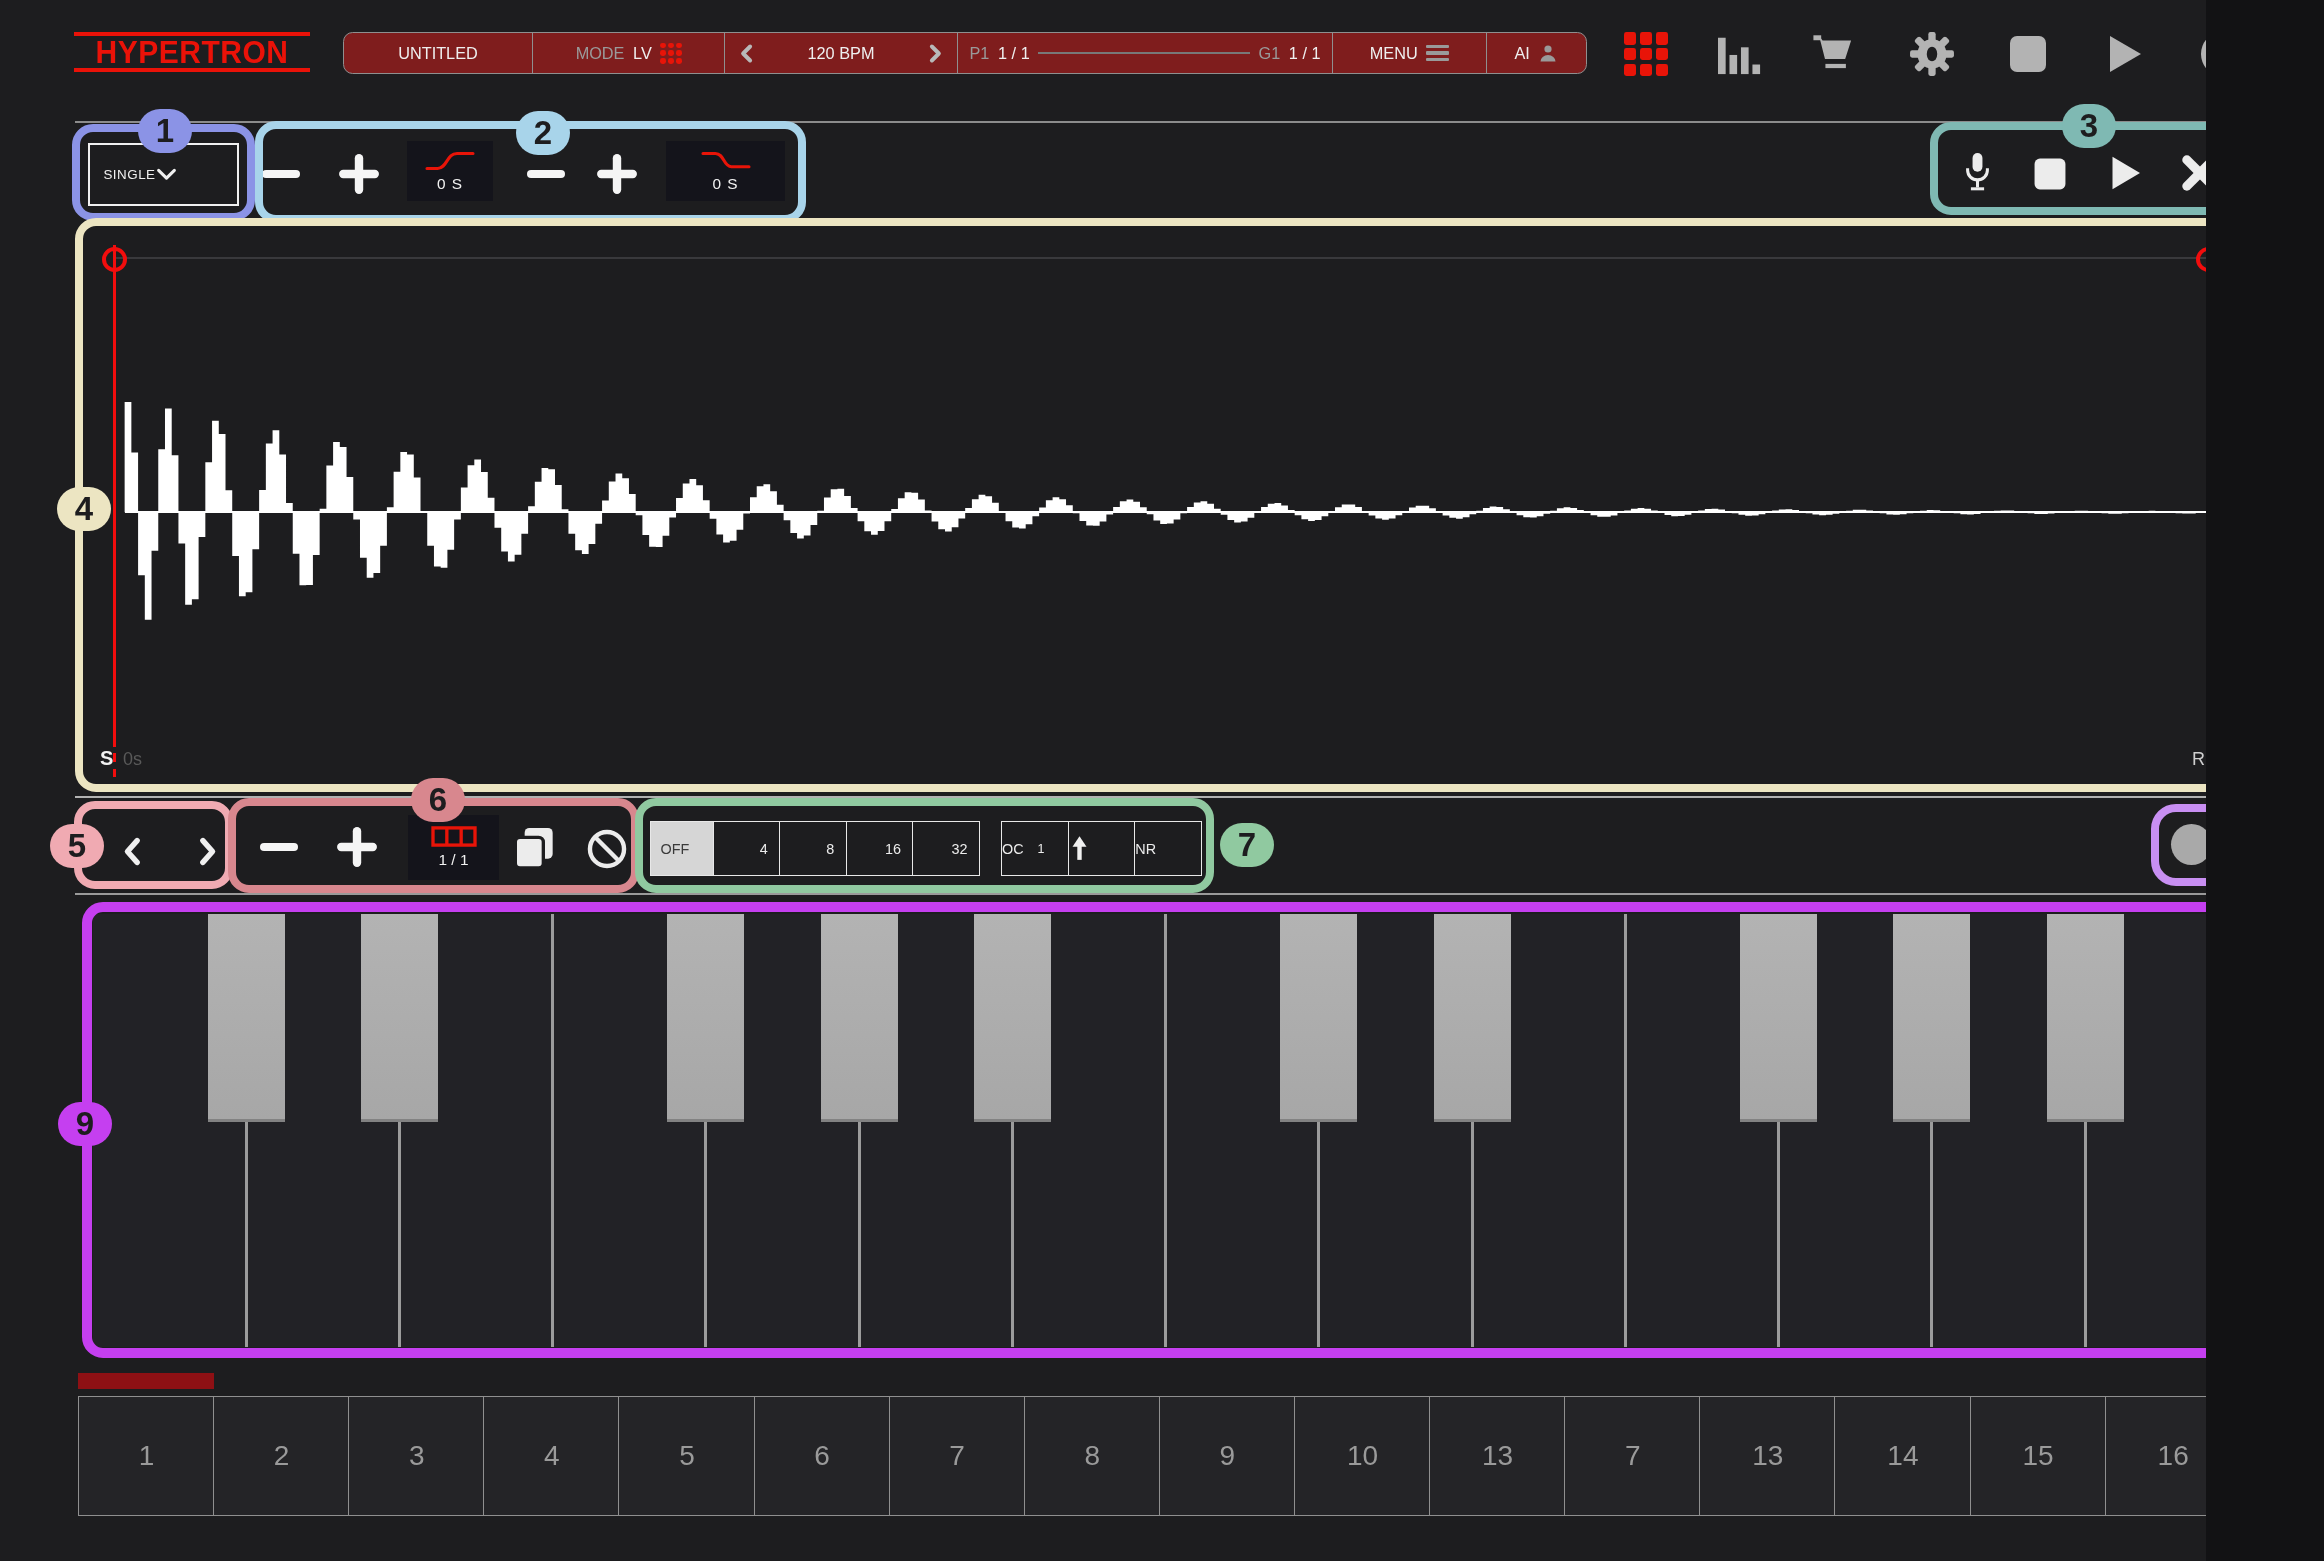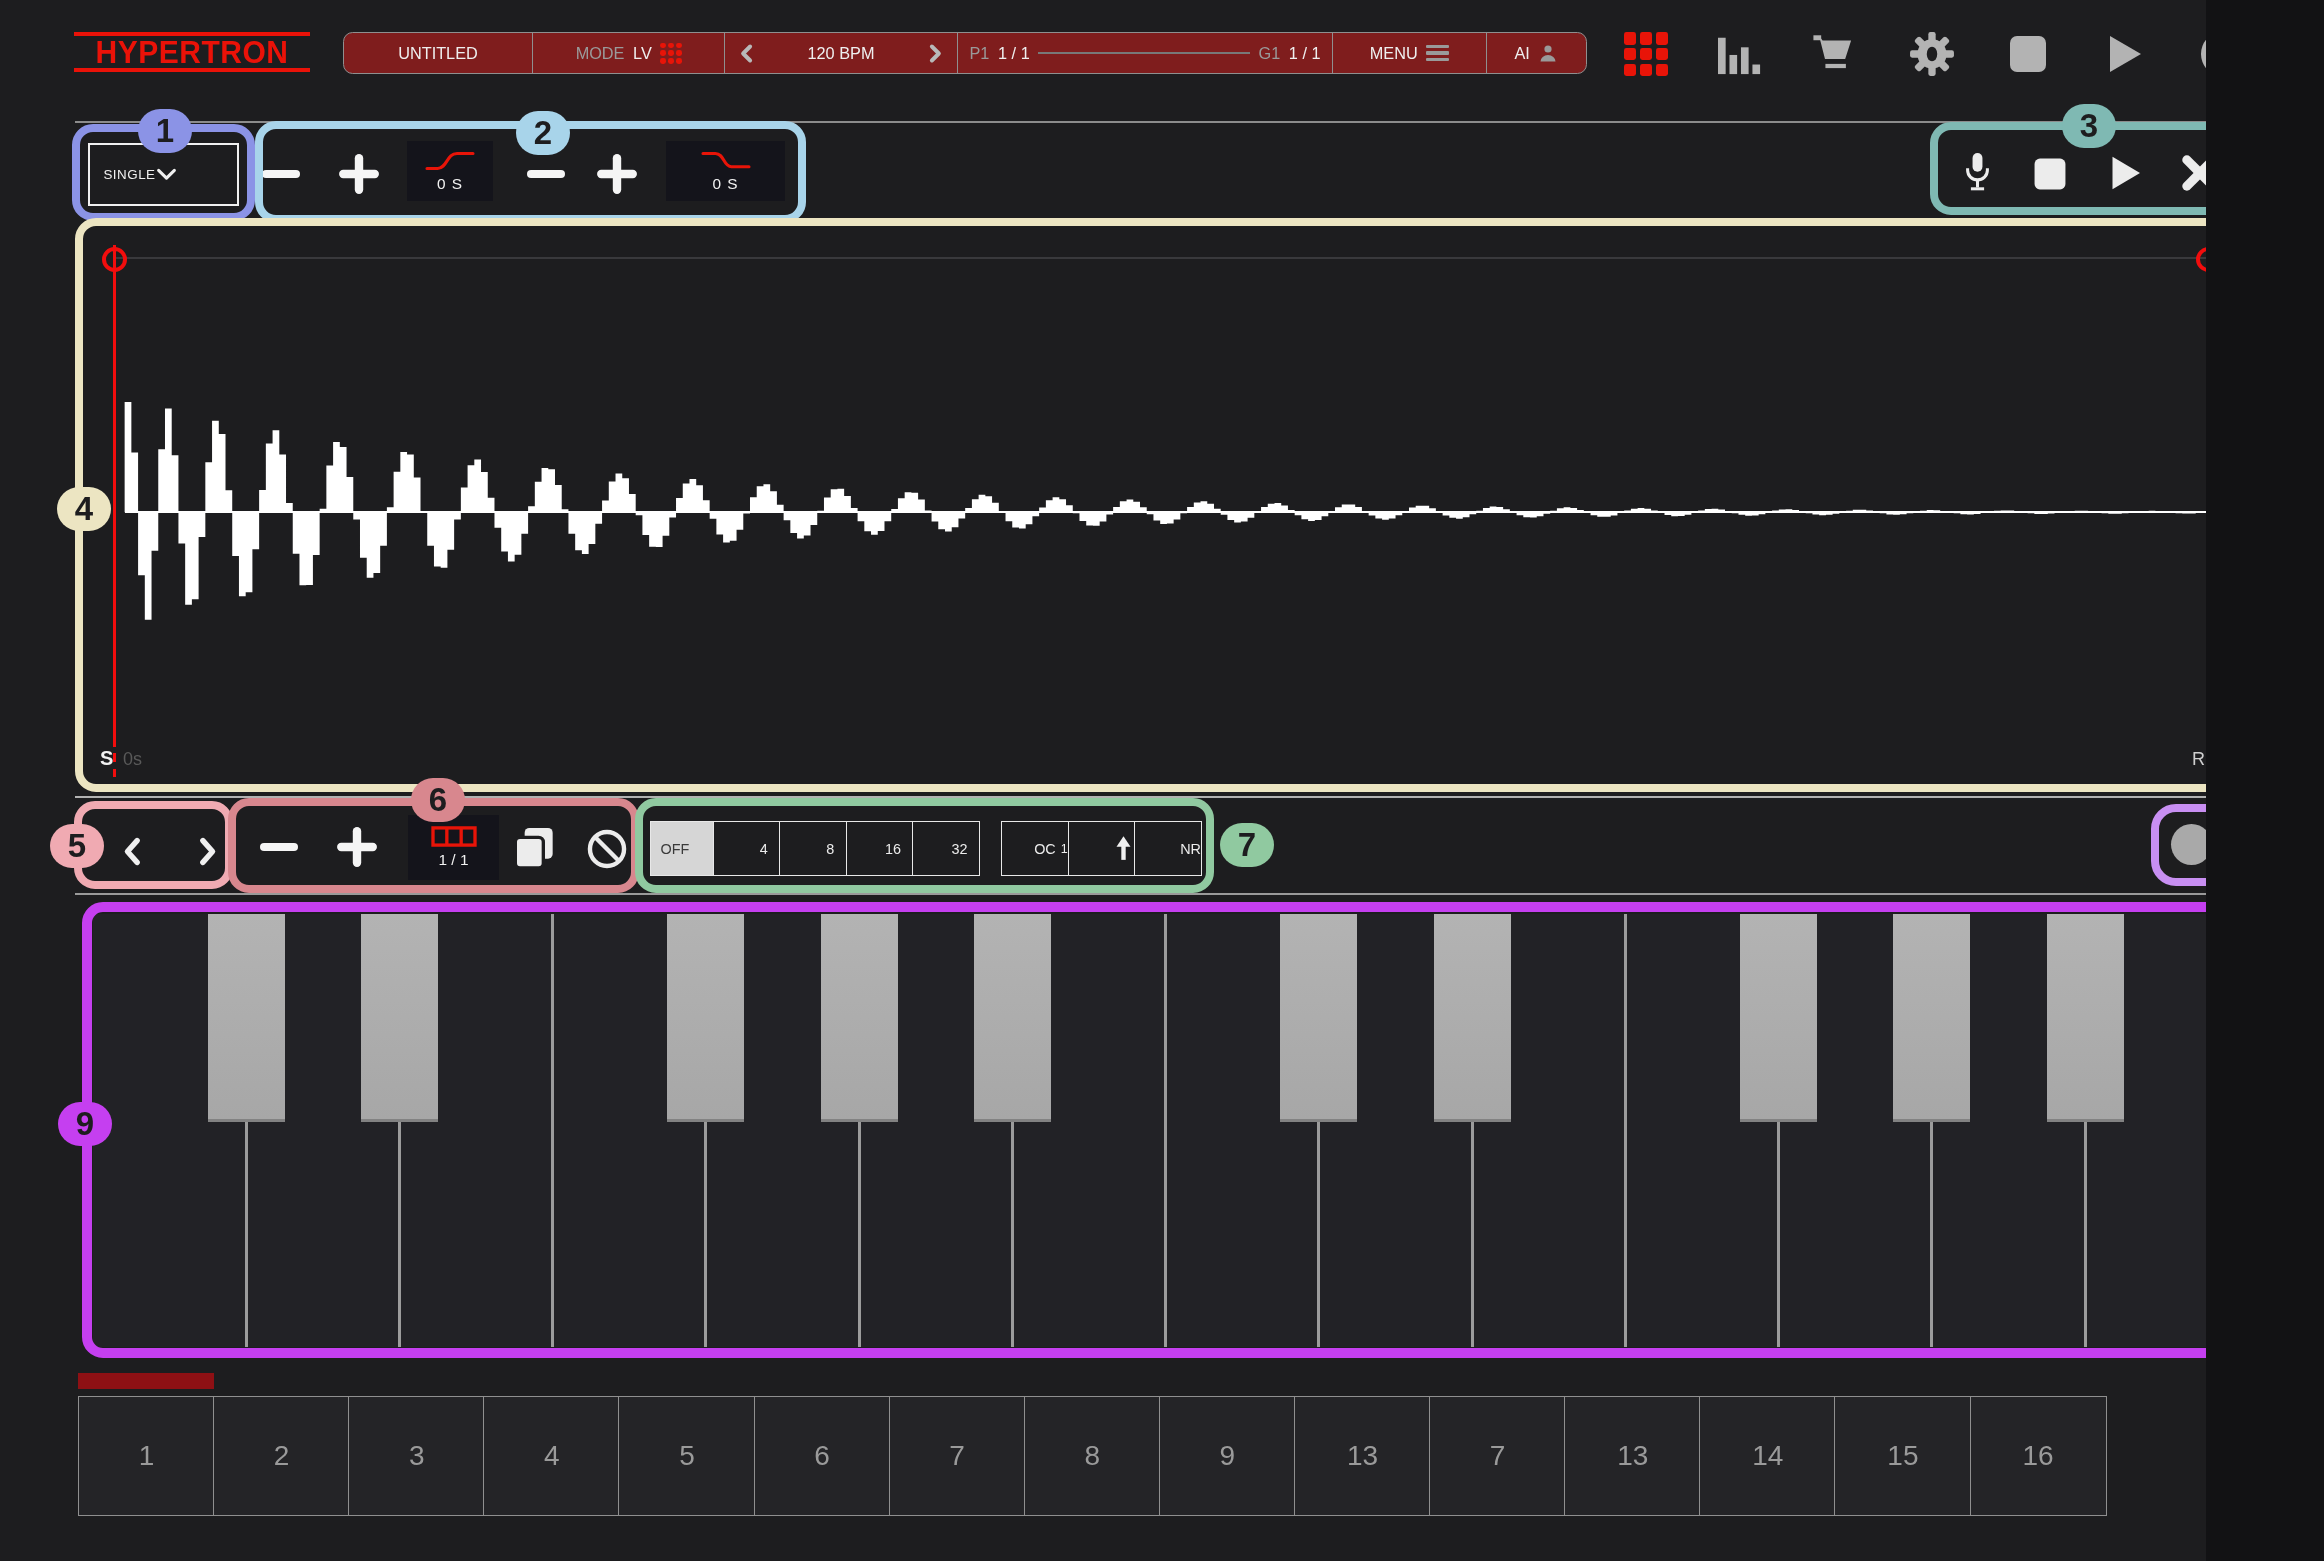--- a/index.html
+++ b/index.html
@@ -42,21 +42,21 @@
   .wlabel{font-size:20px;font-weight:bold;color:#f2f2f2;}
   .wlabel.t0{font-weight:normal;color:#595959;font-size:18px;}
   .wlabel.r{font-weight:normal;color:#cfcfcf;font-size:18px;}
   
   .pagebox{left:408px;top:815px;width:91px;height:65px;background:#14141b;display:flex;flex-direction:column;align-items:center;justify-content:center;gap:3.8px;}
   .pagebox .val{font-size:15.4px;color:#f2f2f2;}
   .seggroup{display:flex;border:1.9px solid #e8e8e8;box-sizing:border-box;height:55px;background:#1d1d1f;}
   .seg{flex:1 1 0;display:flex;align-items:center;justify-content:flex-end;padding:0 11.5px;font-size:14.4px;color:#ececec;border-left:1.9px solid #e8e8e8;box-sizing:border-box;}
   .seg:first-child{border-left:none;justify-content:flex-start;padding:0 9.6px;}
   .seg.selected{background:#d6d6d6;color:#3a3a3a;}
-  .occell{display:flex;align-items:center;justify-content:flex-end;font-size:14.4px;color:#ececec;border-left:1.9px solid #e8e8e8;box-sizing:border-box;flex:1 1 0;gap:5px;}
+  .occell{display:flex;align-items:center;justify-content:flex-start;font-size:14.4px;color:#ececec;border-left:1.9px solid #e8e8e8;box-sizing:border-box;flex:1 1 0;gap:14px;}
   .occell:first-child{border-left:none;}
   .recbtn{left:2171px;top:824px;width:41px;height:41px;border-radius:50%;background:#a9a9a9;}
   
   #keyboard{left:93px;top:914px;width:2145px;height:433px;background:#222226;}
   .wkey{position:absolute;top:0;height:433px;}
   .kdiv{position:absolute;top:0;width:2.9px;height:433px;background:#9c9c9c;}
   .bkey{position:absolute;top:0;width:77px;height:208px;background:linear-gradient(#b3b3b3,#a7a7a7);
         border-bottom:3.8px solid #828282;box-sizing:border-box;}
   
   .redbar{left:78px;top:1373px;width:136px;height:16.3px;background:#8e1014;}
@@ -417,20 +417,23 @@
       <div class="pad">
         <span>7</span>
       </div>
       <div class="pad">
         <span>8</span>
       </div>
       <div class="pad">
         <span>9</span>
       </div>
       <div class="pad">
+        <span>10</span>
+      </div>
+      <div class="pad">
         <span>13</span>
       </div>
       <div class="pad">
         <span>7</span>
       </div>
       <div class="pad">
         <span>13</span>
       </div>
       <div class="pad">
         <span>14</span>

